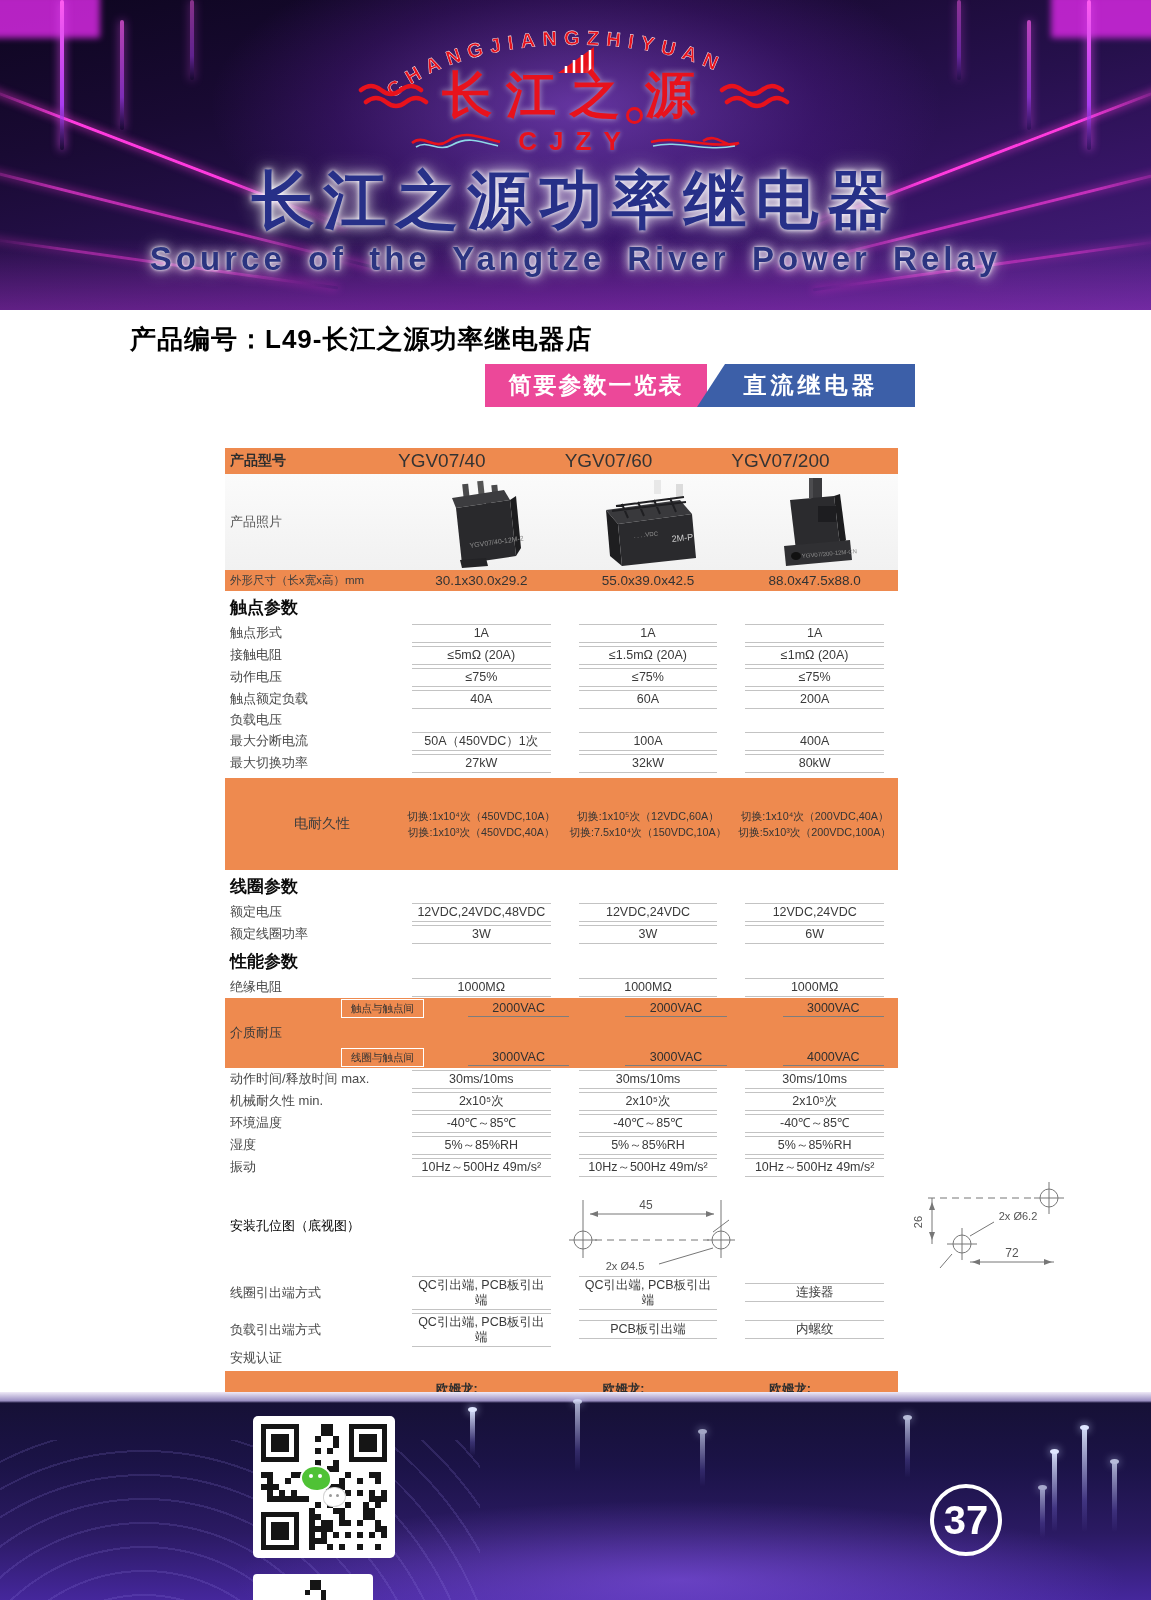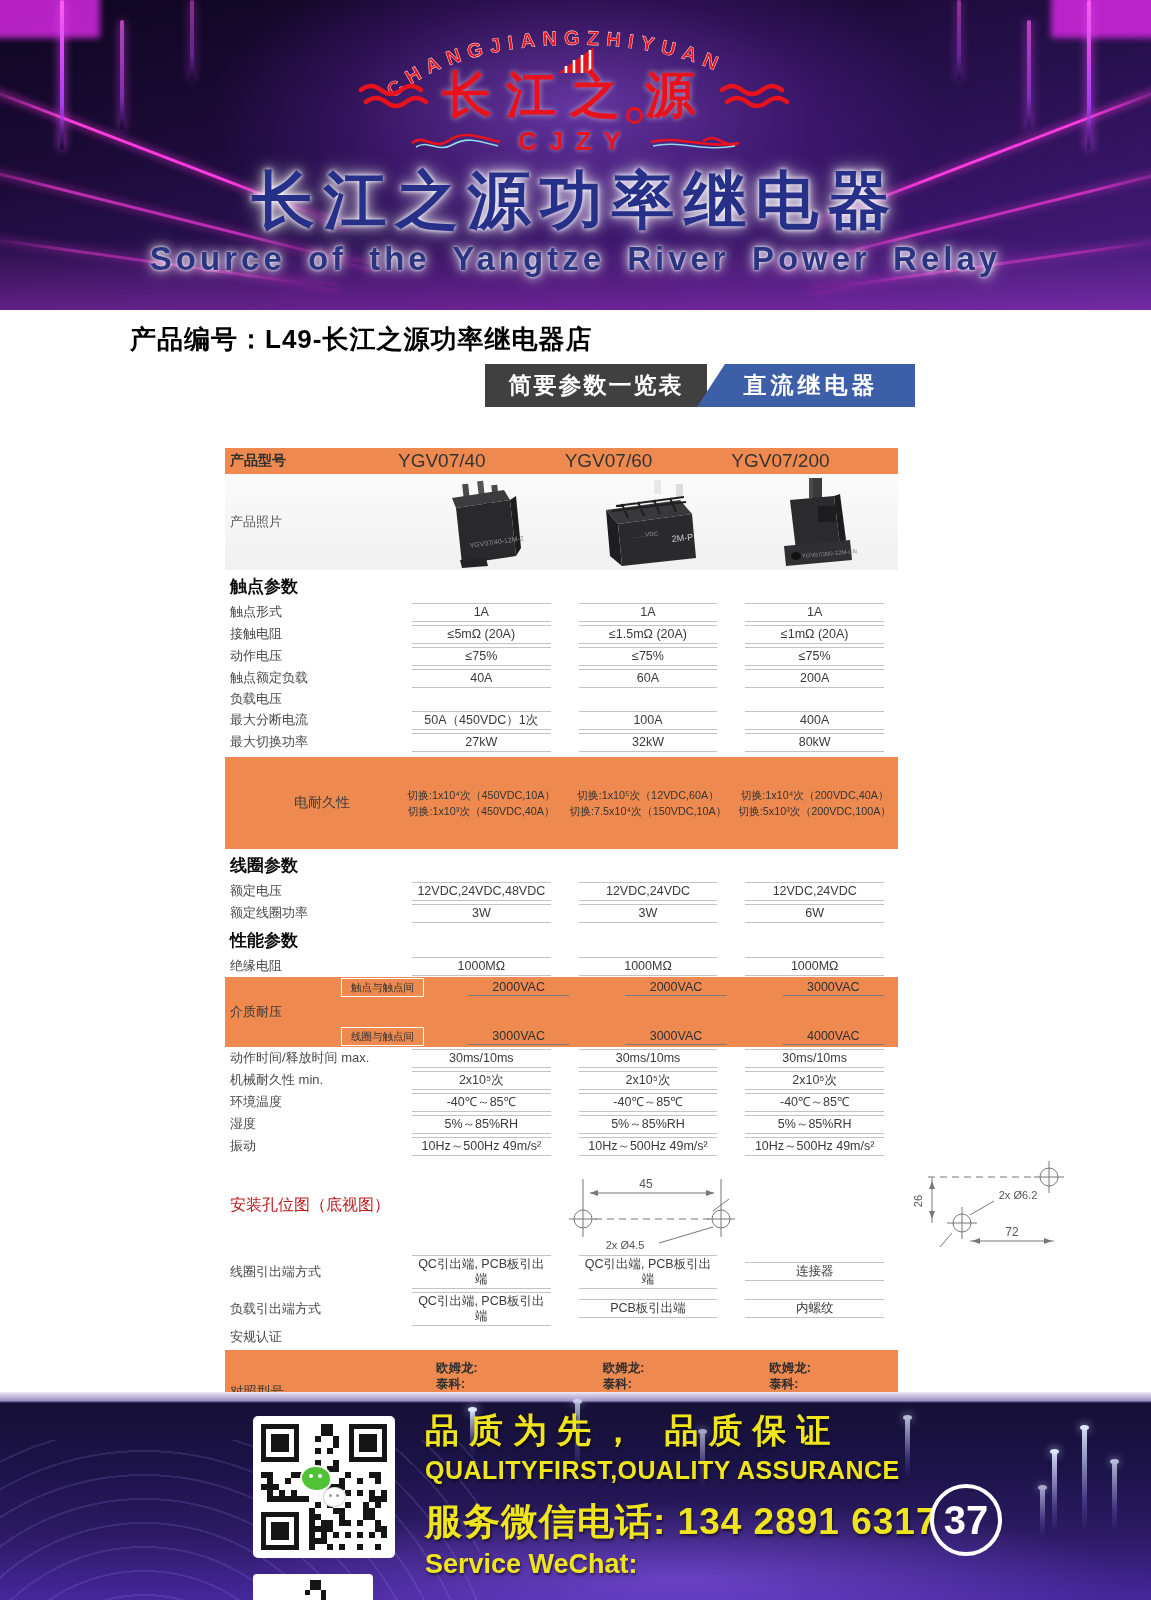--- a/index.html
+++ b/index.html
@@ -35,21 +35,21 @@
             color:#273088;letter-spacing:9px;
             text-shadow:0 0 4px #fff,0 0 12px rgba(255,255,255,.95),0 0 22px rgba(255,255,255,.6);}
   .title-en{position:absolute;left:0;top:240px;width:100%;text-align:center;font-size:33px;font-weight:900;
             color:#2b3480;letter-spacing:4px;word-spacing:9px;
             text-shadow:0 0 3px #fff,0 0 10px rgba(255,255,255,.95),0 0 18px rgba(255,255,255,.6);}
 
   
   .content{position:absolute;left:0;top:310px;width:1151px;height:1082px;background:#fff;}
   .prodline{position:absolute;left:130px;top:12px;font-size:26px;font-weight:900;color:#000;letter-spacing:1px;}
   .bannerrow{position:absolute;left:485px;top:54px;height:43px;display:flex;}
-  .ban-or{width:222px;height:43px;background:#404040;color:#fff;font-size:23px;font-weight:700;
+  .ban-or{width:222px;height:43px;background:#ec4899;color:#fff;font-size:23px;font-weight:700;
           display:flex;align-items:center;justify-content:center;letter-spacing:2px;}
   .ban-bl{width:208px;height:43px;margin-left:-10px;background:#3c5fa8;color:#fff;font-size:23px;font-weight:700;
           display:flex;align-items:center;justify-content:center;letter-spacing:4px;
           clip-path:polygon(28px 0,100% 0,100% 100%,0 100%);padding-left:10px;}
 
   .spec{position:absolute;left:225px;top:138px;width:673px;}
   .orow{background:#ee8a4f;}
   .mrow{display:grid;grid-template-columns:173px 1fr 1fr 1fr;align-items:center;height:26px;}
   .mrow .lab{font-size:14px;font-weight:700;color:#2e2e2e;padding-left:5px;}
   .mrow .mod{font-size:19px;color:#333;text-align:left;}
@@ -73,21 +73,21 @@
   .endur .col{font-size:10.8px;color:#343434;text-align:center;line-height:16px;}
 
   .diel{display:grid;grid-template-columns:86px 87px 1fr 1fr 1fr;align-items:stretch;gap:28px;}
   .diel .biglab{font-size:13px;color:#3a3a3a;display:flex;align-items:center;padding-left:5px;grid-row:1/3;}
   .diel .sublab{font-size:10.5px;color:#333;border:1px solid #fff;display:flex;align-items:center;
                 justify-content:center;margin:1px 2px;}
   .diel .dval{font-size:12.5px;color:#303030;text-align:center;align-self:center;
               margin:2px 14px;border-bottom:1px solid #7d7d7d;line-height:16px;}
 
   .mount{display:grid;grid-template-columns:173px 1fr;align-items:center;height:96px;}
-  .mount .lab{font-size:16px;color:#b91c1c;padding-left:5px;}
+  .mount .lab{font-size:13px;color:#000000;padding-left:5px;}
   .mount .diag{position:relative;height:96px;}
   .svg1{position:absolute;left:165px;top:0;}
   .svg2{position:absolute;left:508px;top:0;}
 
   .xref{display:grid;grid-template-columns:173px 1fr 1fr 1fr;align-items:center;height:84px;margin-top:3px;}
   .xref .lab{font-size:13.5px;color:#3a3a3a;padding-left:5px;}
   .xref .col{padding-left:38px;}
   .xref .ln{font-size:12.5px;font-weight:700;color:#2e2e2e;line-height:16px;}
 
   .note{font-size:10.5px;color:#666;padding:8px 0 0 5px;}
@@ -239,20 +239,26 @@
             <polygon points="30,24 74,20 80,70 36,74" fill="#2b2b2e"></polygon>
             <polygon points="74,20 80,70 86,64 80,18" fill="#1c1c1e"></polygon>
             <rect x="58" y="30" width="18" height="16" fill="#1d1d20"></rect>
             <polygon points="24,70 90,64 92,84 26,90" fill="#303033"></polygon>
             <ellipse cx="36" cy="80" rx="5" ry="4" fill="#111"></ellipse>
             <text x="42" y="82" font-size="6" fill="#8f8f8f" transform="rotate(-5 42 82)">YGV07/200-12M-CN</text>
           </svg>
         </div>
       </div>
 
+      <div class="dimrow orow">
+        <div class="lab">外形尺寸（长x宽x高）mm</div>
+        <div class="val">30.1x30.0x29.2</div>
+        <div class="val">55.0x39.0x42.5</div>
+        <div class="val">88.0x47.5x88.0</div>
+      </div>
 
       <div>
           <div class="sec">触点参数</div>
           <div class="trow">
             <div class="tlabel">触点形式</div>
             <div class="tcell">1A</div>
             <div class="tcell">1A</div>
             <div class="tcell">1A</div>
           </div>
           <div class="trow">
@@ -1024,25 +1030,19 @@
           <div></div>
           <div></div>
           <div></div>
           <div></div>
           <div></div>
           <div></div>
           <div></div>
         </div>
     </div>
 
-    <div class="ftxt">
-      <div class="fcn1">品质为先， 品质保证</div>
-      <div class="fen1">QUALITYFIRST,OUALITY ASSURANCE</div>
-      <div class="fcn2">服务微信电话: 134 2891 6317</div>
-      <div class="fen2">Service WeChat:</div>
-    </div>
 
     <div class="pagenum">
       <span>37</span>
     </div>
   </div>
 
 </div>
 
 </body></html>

